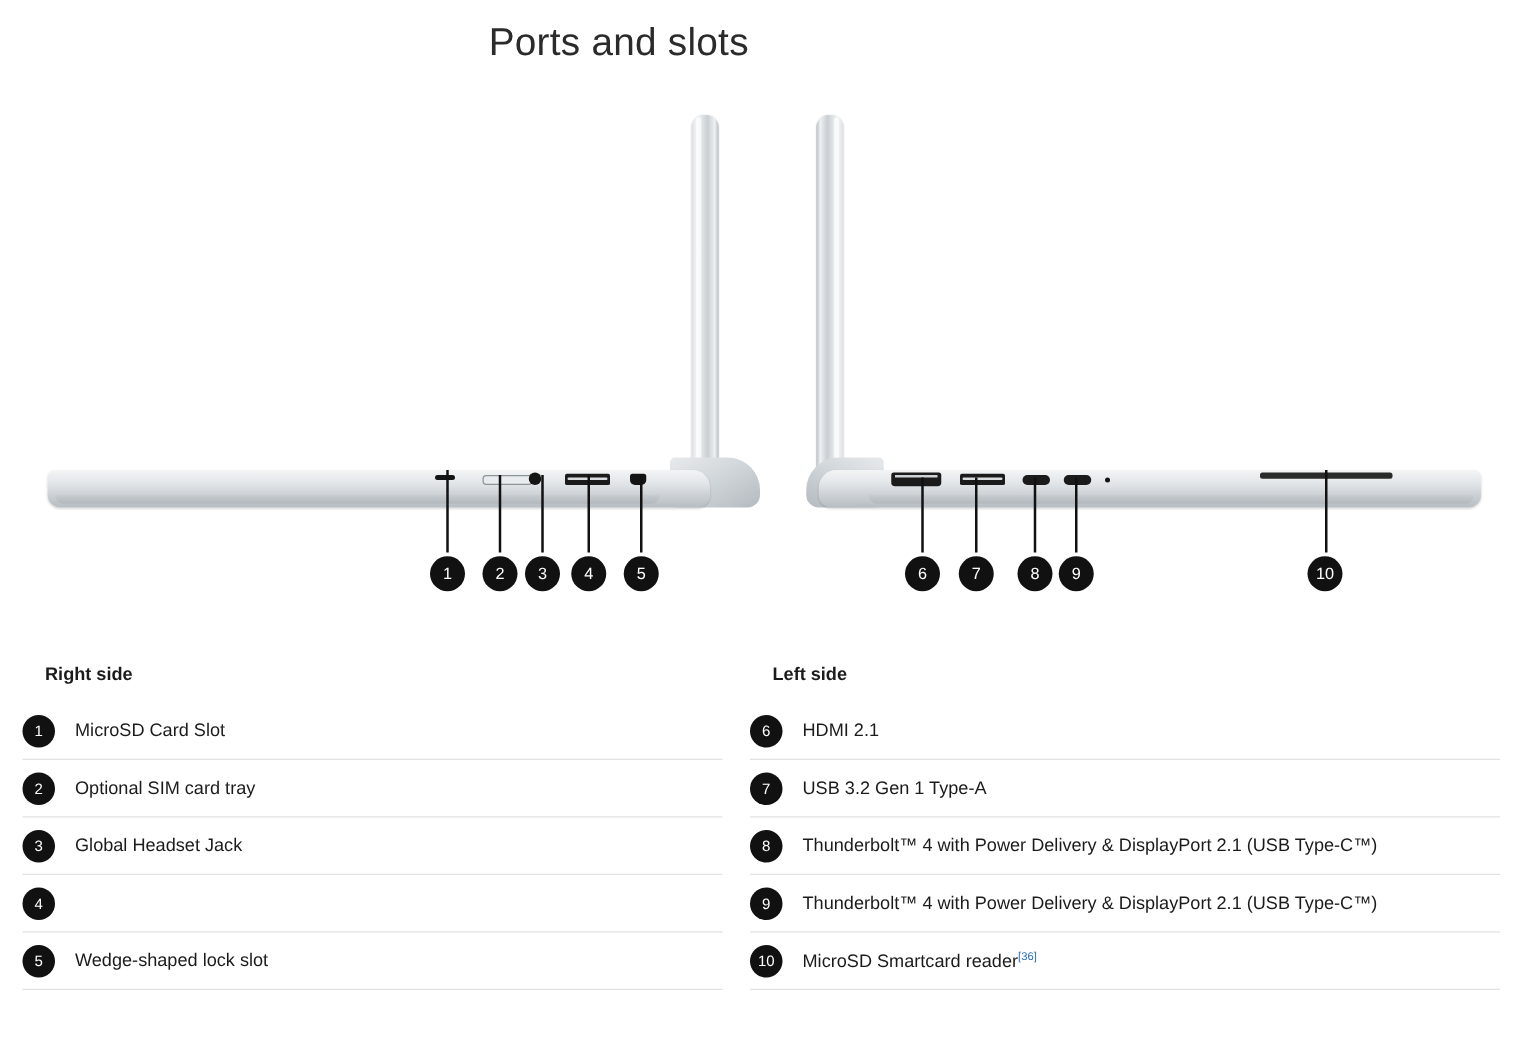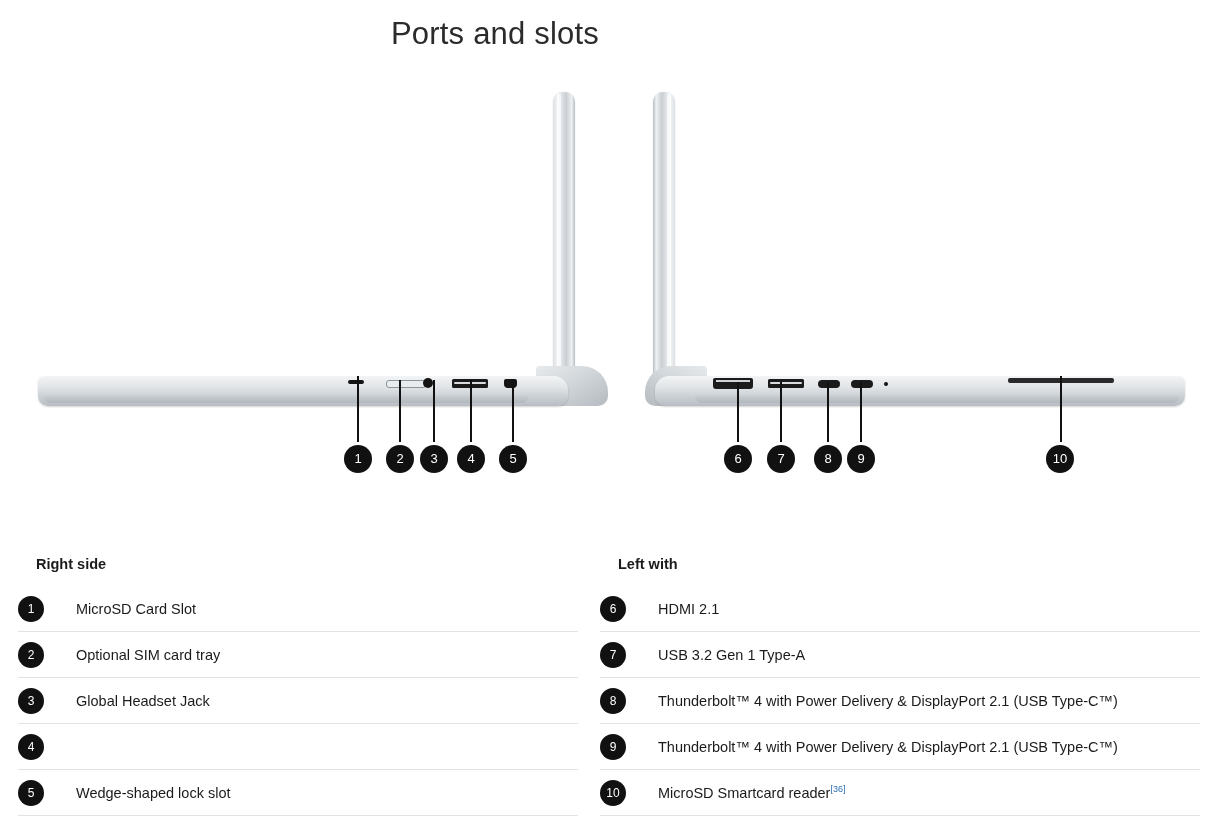--- a/index.html
+++ b/index.html
@@ -226,21 +226,21 @@
     color: #ffffff;
     font-size: 13px;
     line-height: 28px;
     text-align: center;
     font-family: "Liberation Sans", sans-serif;
   }
 
   
   .legend {
     position: absolute;
-    top: 556px;
+    top: 532px;
     left: 0;
     width: 1226px;
     height: 281px;
   }
   .legend-col { position: absolute; top: 0; }
   .col-right-side { left: 18px; width: 560px; }
   .col-left-side  { left: 600px; width: 600px; }
 
   .legend-head {
     font-size: 14.5px;
@@ -261,21 +261,21 @@
     width: 26px;
     height: 26px;
     border-radius: 50%;
     background: #111111;
     color: #fff;
     font-size: 12px;
     line-height: 26px;
     text-align: center;
   }
   .legend-label {
-    margin-left: 32px;
+    margin-left: 16px;
     font-size: 14.5px;
     color: #1b1b1b;
   }
   .sup {
     font-size: 9px;
     color: #2b6fb5;
     vertical-align: super;
   }
 </style>
 </head>
@@ -355,21 +355,21 @@
     <div class="legend-row">
       <div class="legend-badge">4</div>
     </div>
     <div class="legend-row">
       <div class="legend-badge">5</div>
       <div class="legend-label">Wedge-shaped lock slot</div>
     </div>
   </div>
 
   <div class="legend-col col-left-side">
-    <div class="legend-head">Left with</div>
+    <div class="legend-head">Left side</div>
 
     <div class="legend-row">
       <div class="legend-badge">6</div>
       <div class="legend-label">HDMI 2.1</div>
     </div>
     <div class="legend-row">
       <div class="legend-badge">7</div>
       <div class="legend-label">USB 3.2 Gen 1 Type-A</div>
     </div>
     <div class="legend-row">

